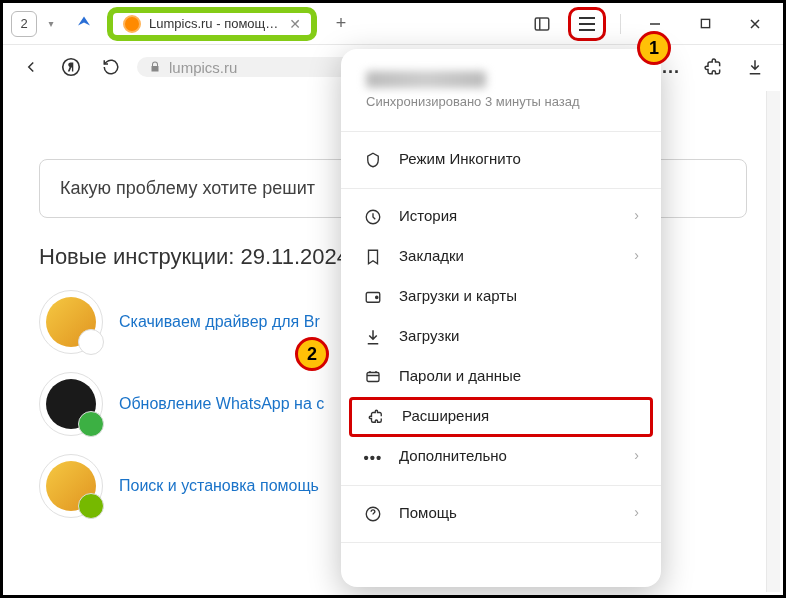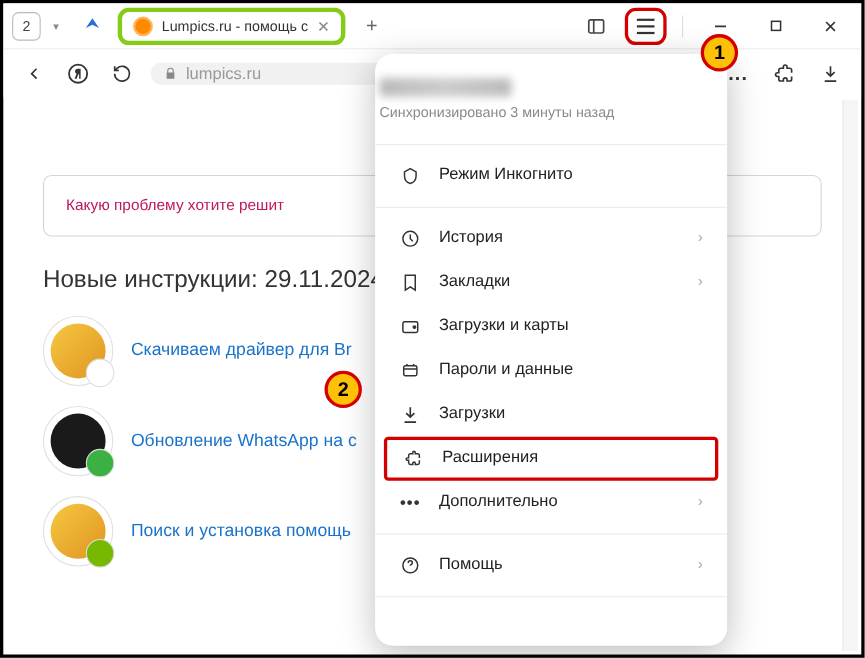--- a/index.html
+++ b/index.html
@@ -2,21 +2,21 @@
 <html><head>
 <meta charset="utf-8">
 <style>
 *{box-sizing:border-box;margin:0;padding:0;font-family:Arial,sans-serif}
 body{background:#fff;width:786px;height:598px;position:relative;overflow:hidden;border:3px solid #000}
 .titlebar{height:42px;display:flex;align-items:center;padding:0 8px;background:#fff;border-bottom:1px solid #e8e8e8}
 .tab-group{display:flex;align-items:center;gap:4px}
 .tab-counter{width:26px;height:26px;border:1px solid #bbb;border-radius:6px;display:flex;align-items:center;justify-content:center;font-size:13px;color:#444}
 .chevron{width:20px;height:26px;display:flex;align-items:center;justify-content:center;color:#888;font-size:10px}
 .app-icon{width:26px;height:26px;display:flex;align-items:center;justify-content:center;color:#2a6fd6;font-size:18px;margin:0 6px}
-.tab{display:flex;align-items:center;height:34px;padding:0 10px;border-radius:10px;background:#fff;border:4px solid #84cc16;gap:8px;max-width:210px}
+.tab{display:flex;align-items:center;height:34px;padding:0 10px;border-radius:10px;background:#fff;border:6px solid #84cc16;gap:8px;max-width:210px}
 .tab-favicon{width:18px;height:18px;border-radius:50%;background:#ff8a00;border:2px solid #ffb458;flex-shrink:0}
 .tab-title{font-size:13px;color:#333;white-space:nowrap;overflow:hidden;text-overflow:ellipsis;flex:1}
 .tab-close{font-size:14px;color:#888;cursor:pointer}
 .newtab{width:28px;height:28px;display:flex;align-items:center;justify-content:center;font-size:18px;color:#666;margin-left:6px;cursor:pointer}
 .titlebar-right{margin-left:auto;display:flex;align-items:center;gap:10px}
 .tb-icon{width:32px;height:32px;display:flex;align-items:center;justify-content:center;cursor:pointer}
 .hamburger-wrap{border:3px solid #d40000;border-radius:10px;padding:2px}
 .hamburger{width:28px;height:24px;display:flex;flex-direction:column;justify-content:center;gap:4px;align-items:center}
 .hamburger span{width:16px;height:2px;background:#333;display:block}
 .win-btn{width:40px;height:32px;display:flex;align-items:center;justify-content:center;color:#444;font-size:13px}
@@ -24,27 +24,27 @@
 .addrbar{height:44px;display:flex;align-items:center;padding:0 14px;gap:12px;background:#fff}
 .nav-ico{width:28px;height:28px;display:flex;align-items:center;justify-content:center;color:#333;cursor:pointer}
 .addr-field{flex:0 0 240px;height:20px;background:#f1f1f1;border-radius:16px;display:flex;align-items:center;padding:0 12px;gap:8px}
 .lock{color:#888;font-size:12px}
 .addr-text{font-size:15px;color:#999}
 .addr-extra{font-size:17px;color:#333;margin-left:8px}
 .right-icons{margin-left:auto;display:flex;align-items:center;gap:14px}
 .content{padding:16px 36px;position:relative}
 .orange-logo{width:36px;height:36px;border-radius:50%;background:#ff8a00;border:3px solid #ffa530;margin:4px auto 14px}
 .search-box{border:1px solid #d5d5d5;border-radius:8px;padding:18px 20px;margin-bottom:26px}
-.search-box span{font-size:14px;color:#be185d}
+.search-box span{font-size:18px;color:#404040}
 .section-title{font-size:22px;color:#333;margin-bottom:20px}
 .article{display:flex;align-items:center;gap:16px;margin-bottom:18px}
 .article-thumb{width:64px;height:64px;border-radius:50%;background:#fff;border:1px solid #e0e0e0;position:relative;flex-shrink:0}
 .article-link{font-size:16px;color:#1a73c9}
 .menu{position:absolute;top:46px;right:122px;width:320px;background:#fff;border-radius:16px;box-shadow:0 8px 32px rgba(0,0,0,0.25);padding:16px 0;z-index:100}
-.menu-user{padding:6px 4px 14px;display:flex;flex-direction:column;gap:2px}
+.menu-user{padding:6px 25px 14px;display:flex;flex-direction:column;gap:2px}
 .user-name{filter:blur(4px);color:#aaa;font-size:15px;height:17px;background:linear-gradient(90deg,#bbb 0%,#ccc 50%,#bbb 100%);width:120px;border-radius:3px}
 .user-sync{font-size:13px;color:#8a8a8a;margin-top:4px}
 .menu-sep{height:1px;background:#ebebeb;margin:8px 0}
 .menu-item{display:flex;align-items:flex-start;padding:10px 22px;gap:16px;cursor:pointer;font-size:15px;color:#222}
 .mi-icon{width:20px;height:20px;display:flex;align-items:center;justify-content:center;color:#333;flex-shrink:0}
 .mi-arrow{margin-left:auto;color:#aaa;font-size:14px}
 .highlight-ext{border:3px solid #d40000;border-radius:4px;margin:0 8px;padding:7px 14px}
 .callout{position:absolute;width:34px;height:34px;border-radius:50%;background:#ffc107;border:3px solid #d40000;display:flex;align-items:center;justify-content:center;font-weight:bold;font-size:18px;color:#000;z-index:200}
 .callout-1{top:28px;right:112px}
 .callout-2{top:334px;left:292px}
@@ -217,35 +217,35 @@
     <span class="mi-icon">
         <svg width="18" height="18" viewBox="0 0 24 24" fill="none" stroke="#333" stroke-width="1.8">
           <rect x="3" y="6" width="18" height="13" rx="2"></rect>
           <circle cx="17" cy="12.5" r="1.5" fill="#333"></circle>
         </svg>
       </span>
     <span>Загрузки и карты</span>
   </div>
   <div class="menu-item">
     <span class="mi-icon">
+        <svg width="18" height="18" viewBox="0 0 24 24" fill="none" stroke="#333" stroke-width="2">
+          <path d="M12 3v12m-5-5l5 5 5-5M5 21h14"></path>
+        </svg>
+      </span>
+    <span>Загрузки</span>
+  </div>
+  <div class="menu-item">
+    <span class="mi-icon">
         <svg width="18" height="18" viewBox="0 0 24 24" fill="none" stroke="#333" stroke-width="1.8">
           <rect x="4" y="6" width="16" height="12" rx="2"></rect>
           <path d="M8 6V4m8 2V4M4 10h16"></path>
         </svg>
       </span>
     <span>Пароли и данные</span>
   </div>
-  <div class="menu-item">
-    <span class="mi-icon">
-        <svg width="18" height="18" viewBox="0 0 24 24" fill="none" stroke="#333" stroke-width="2">
-          <path d="M12 3v12m-5-5l5 5 5-5M5 21h14"></path>
-        </svg>
-      </span>
-    <span>Загрузки</span>
-  </div>
   <div class="menu-item highlight-ext">
     <span class="mi-icon">
         <svg width="18" height="18" viewBox="0 0 24 24" fill="none" stroke="#333" stroke-width="1.8">
           <path d="M19 11V8a2 2 0 00-2-2h-3V4.5a1.5 1.5 0 10-3 0V6H8a2 2 0 00-2 2v3H4.5a1.5 1.5 0 100 3H6v3a2 2 0 002 2h3v-1.5a1.5 1.5 0 113 0V19h3a2 2 0 002-2v-3"></path>
         </svg>
       </span>
     <span>Расширения</span>
   </div>
   <div class="menu-item">
     <span class="mi-icon" style="font-weight:bold;letter-spacing:1px">•••</span>

